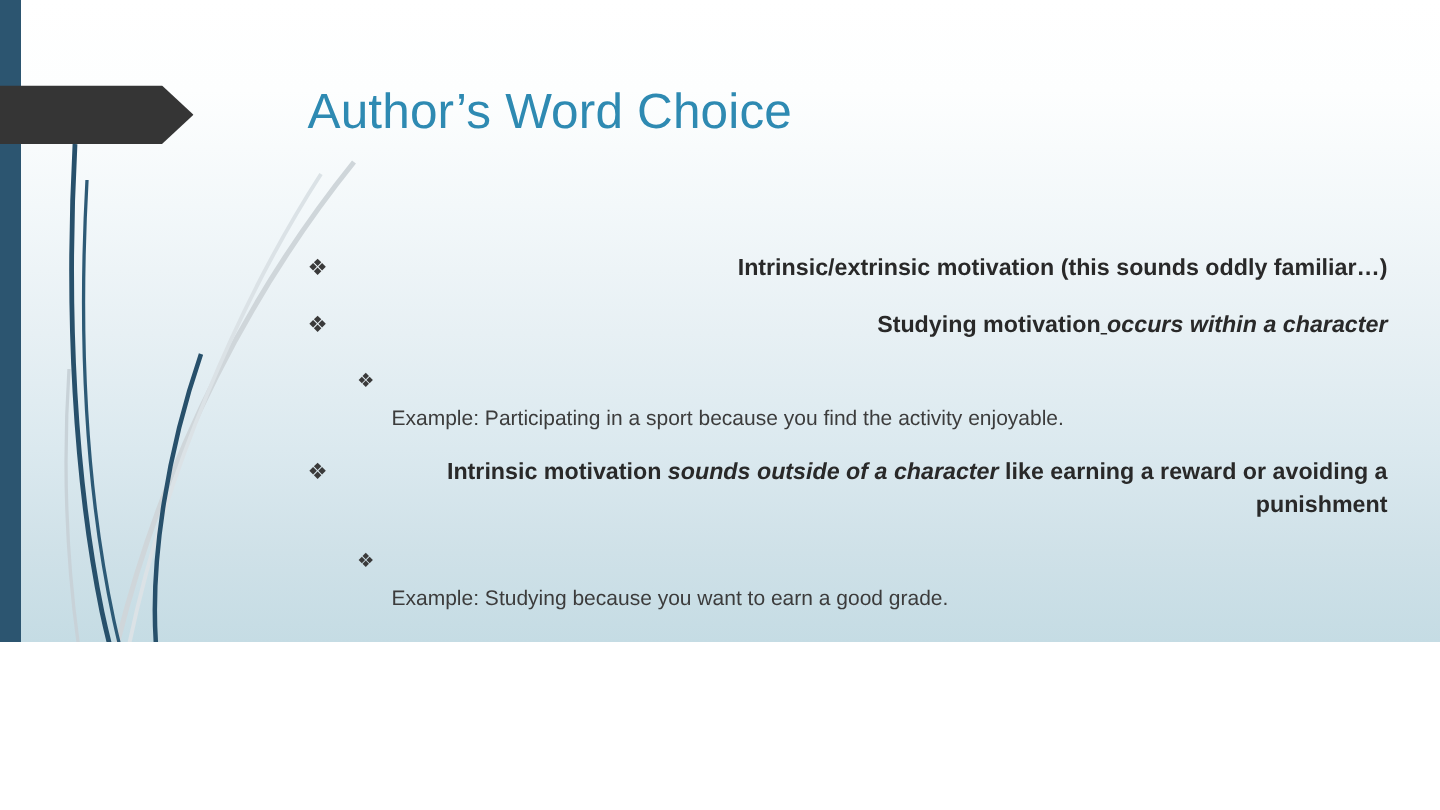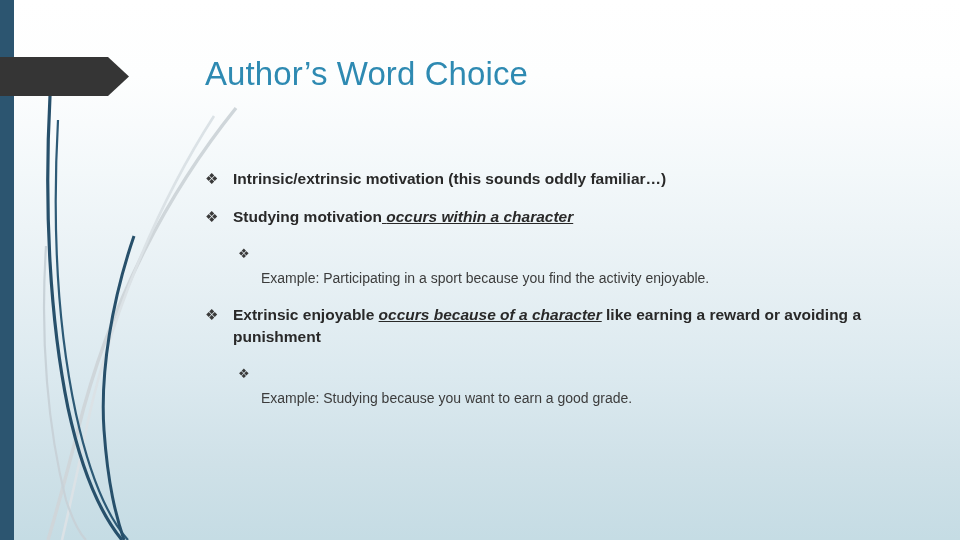--- a/index.html
+++ b/index.html
@@ -9,21 +9,21 @@
     background: #ffffff;
   }
   body {
     font-family: "Liberation Sans", sans-serif;
     -webkit-font-smoothing: antialiased;
   }
 
   #slide {
     position: relative;
     width: 960px;
-    height: 540px;
+    height: 428px;
     overflow: hidden;
     background: linear-gradient(to bottom,
         #ffffff 0%,
         #fdfefe 14%,
         #f3f8fa 32%,
         #e7f0f4 52%,
         #dbe9ef 70%,
         #cfe1e8 86%,
         #c5dce4 100%);
   }
@@ -113,33 +113,33 @@
 
   .btext {
     flex: 1 1 auto;
   }
 
   .lvl1 .btext {
     font-size: 15.5px;
     line-height: 22px;
     font-weight: bold;
     color: #292929;
+    text-align: right;
   }
 
   .lvl2 .btext {
     font-size: 14px;
     line-height: 20px;
     font-weight: normal;
     color: #3c3c3c;
     margin-top: 24px;
   }
 
   .emph {
     font-style: italic;
-    text-decoration: underline;
   }
   .lead-space {
     text-decoration: underline;
   }
 </style>
 </head>
 <body>
 
 <div id="slide">
 
@@ -172,21 +172,21 @@
       <div class="bullet-row lvl1">
         <span class="marker">❖</span>
         <span class="btext"><span>Studying motivation</span><span class="lead-space"> </span><span class="emph">occurs within a character</span></span>
       </div>
       <div class="bullet-row lvl2">
         <span class="marker">❖</span>
         <span class="btext"><span>Example: Participating in a sport because you find the activity enjoyable.</span></span>
       </div>
       <div class="bullet-row lvl1">
         <span class="marker">❖</span>
-        <span class="btext"><span>Extrinsic enjoyable </span><span class="emph">occurs because of a character</span><span> like earning a reward or avoiding a punishment</span></span>
+        <span class="btext"><span>Intrinsic motivation </span><span class="emph">sounds outside of a character</span><span> like earning a reward or avoiding a punishment</span></span>
       </div>
       <div class="bullet-row lvl2">
         <span class="marker">❖</span>
         <span class="btext"><span>Example: Studying because you want to earn a good grade.</span></span>
       </div>
     </div>
 
 </div>
 
 </body></html>

